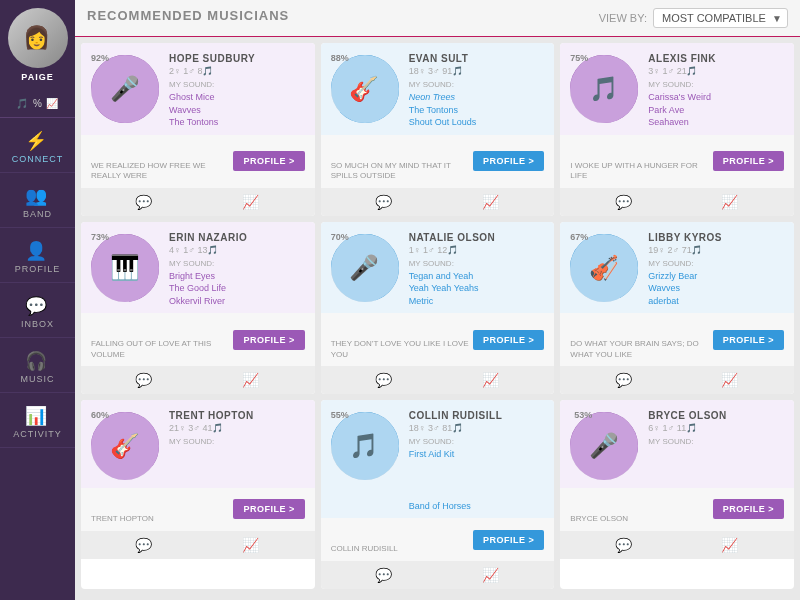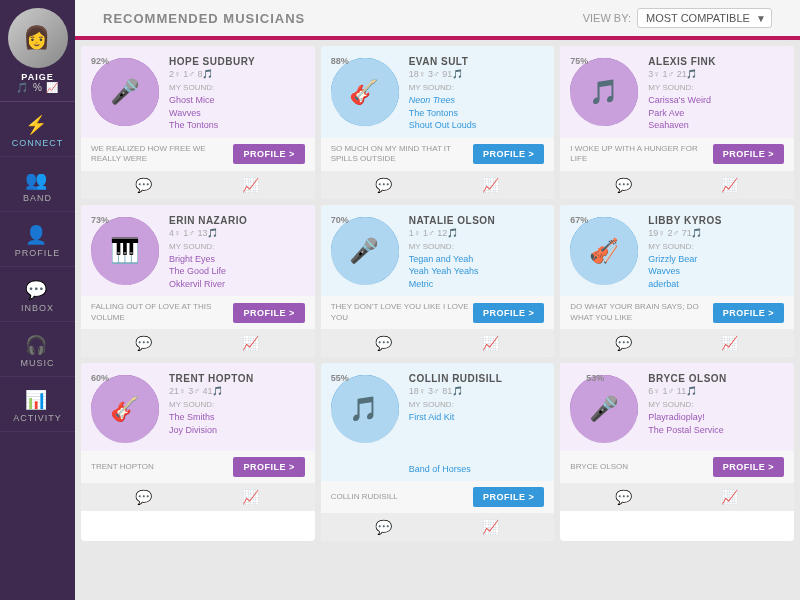--- a/index.html
+++ b/index.html
@@ -37,21 +37,21 @@
       background: linear-gradient(135deg, #ccc 0%, #888 100%);
       display: flex; align-items: center; justify-content: center;
       font-size: 22px; color: #fff;
     }
     .sidebar-username {
       color: #fff;
       font-size: 9px;
       font-weight: bold;
       letter-spacing: 1px;
       text-transform: uppercase;
-      margin-bottom: 0;
+      margin-bottom: 16px;
     }
     .sidebar-icons-row {
       display: flex;
       gap: 4px;
       margin-bottom: 4px;
     }
     .sidebar-icons-row span {
       color: #ccc;
       font-size: 10px;
     }
@@ -107,25 +107,25 @@
       padding: 2px 10px;
       font-size: 11px;
       color: #333;
       height: 20px;
     }
     .status-bar-center { font-weight: bold; }
 
     
     .header {
       background: #f5f5f5;
-      padding: 8px 28px;
-      display: flex;
-      align-items: center;
+      padding: 8px 12px;
+      display: flex;
+      align-items: flex-start;
       justify-content: space-between;
-      border-bottom: 4px solid #be185d;
+      border-bottom: 1px solid #be185d;
     }
     .header-title {
       font-size: 13px;
       font-weight: bold;
       letter-spacing: 1px;
       color: #888;
       text-transform: uppercase;
     }
     .view-by {
       display: flex;
@@ -235,20 +235,21 @@
       display: flex;
       align-items: center;
       justify-content: space-between;
     }
     .card-quote {
       font-size: 8px;
       color: #999;
       text-transform: uppercase;
       flex: 1;
       line-height: 1.3;
+      margin-top: 20px;
     }
     .card-profile-btn {
       background: #9b59b6;
       color: #fff;
       border: none;
       border-radius: 2px;
       padding: 5px 10px;
       font-size: 9px;
       font-weight: bold;
       letter-spacing: 0.5px;
@@ -542,24 +543,20 @@
         <svg class="pie" viewBox="0 0 72 72">
           <circle cx="36" cy="36" r="32" fill="none" stroke="#e0e0e0" stroke-width="4"></circle>
           <circle cx="36" cy="36" r="32" fill="none" stroke="#9b59b6" stroke-width="4" stroke-dasharray="120.6 80.4" stroke-dashoffset="50.3" transform="rotate(-90 36 36)"></circle>
         </svg>
         <div style="position:absolute;top:0;left:2px;font-size:9px;color:#888;font-weight:bold;">60%</div>
       </div>
       <div class="card-info">
         <div class="card-name">TRENT HOPTON</div>
         <div class="card-stats">21♀ 3♂ 41🎵</div>
         <div class="card-sound-label">MY SOUND:</div>
-        <div class="card-sound-artists">
-              <div style="color:#9b59b6;font-size:9px;">The Smiths</div>
-              <div style="color:#9b59b6;font-size:9px;">Joy Division</div>
-            </div>
       </div>
     </div>
     <div class="card-middle">
       <div class="card-quote">TRENT HOPTON</div>
       <button class="card-profile-btn ">PROFILE &gt;</button>
     </div>
     <div class="card-bottom">
       <span class="card-bottom-icon">💬</span>
       <span class="card-bottom-icon">📈</span>
     </div>
@@ -598,30 +595,26 @@
       <div class="card">
     <div class="card-top" style="background:#f5eefa;">
       <div class="card-photo-wrap">
         <div class="card-photo" style="background:#c9a0dc;">
           <span style="font-size:24px;">🎤</span>
         </div>
         <svg class="pie" viewBox="0 0 72 72">
           <circle cx="36" cy="36" r="32" fill="none" stroke="#e0e0e0" stroke-width="4"></circle>
           <circle cx="36" cy="36" r="32" fill="none" stroke="#9b59b6" stroke-width="4" stroke-dasharray="106.6 94.5" stroke-dashoffset="50.3" transform="rotate(-90 36 36)"></circle>
         </svg>
-        <div style="position:absolute;top:0;left:18px;font-size:9px;color:#888;font-weight:bold;">53%</div>
+        <div style="position:absolute;top:0;left:6px;font-size:9px;color:#888;font-weight:bold;">53%</div>
       </div>
       <div class="card-info">
         <div class="card-name">BRYCE OLSON</div>
         <div class="card-stats">6♀ 1♂ 11🎵</div>
         <div class="card-sound-label">MY SOUND:</div>
-        <div class="card-sound-artists">
-              <div style="color:#9b59b6;font-size:9px;">Playradioplay!</div>
-              <div style="color:#9b59b6;font-size:9px;">The Postal Service</div>
-            </div>
       </div>
     </div>
     <div class="card-middle">
       <div class="card-quote">BRYCE OLSON</div>
       <button class="card-profile-btn ">PROFILE &gt;</button>
     </div>
     <div class="card-bottom">
       <span class="card-bottom-icon">💬</span>
       <span class="card-bottom-icon">📈</span>
     </div>

